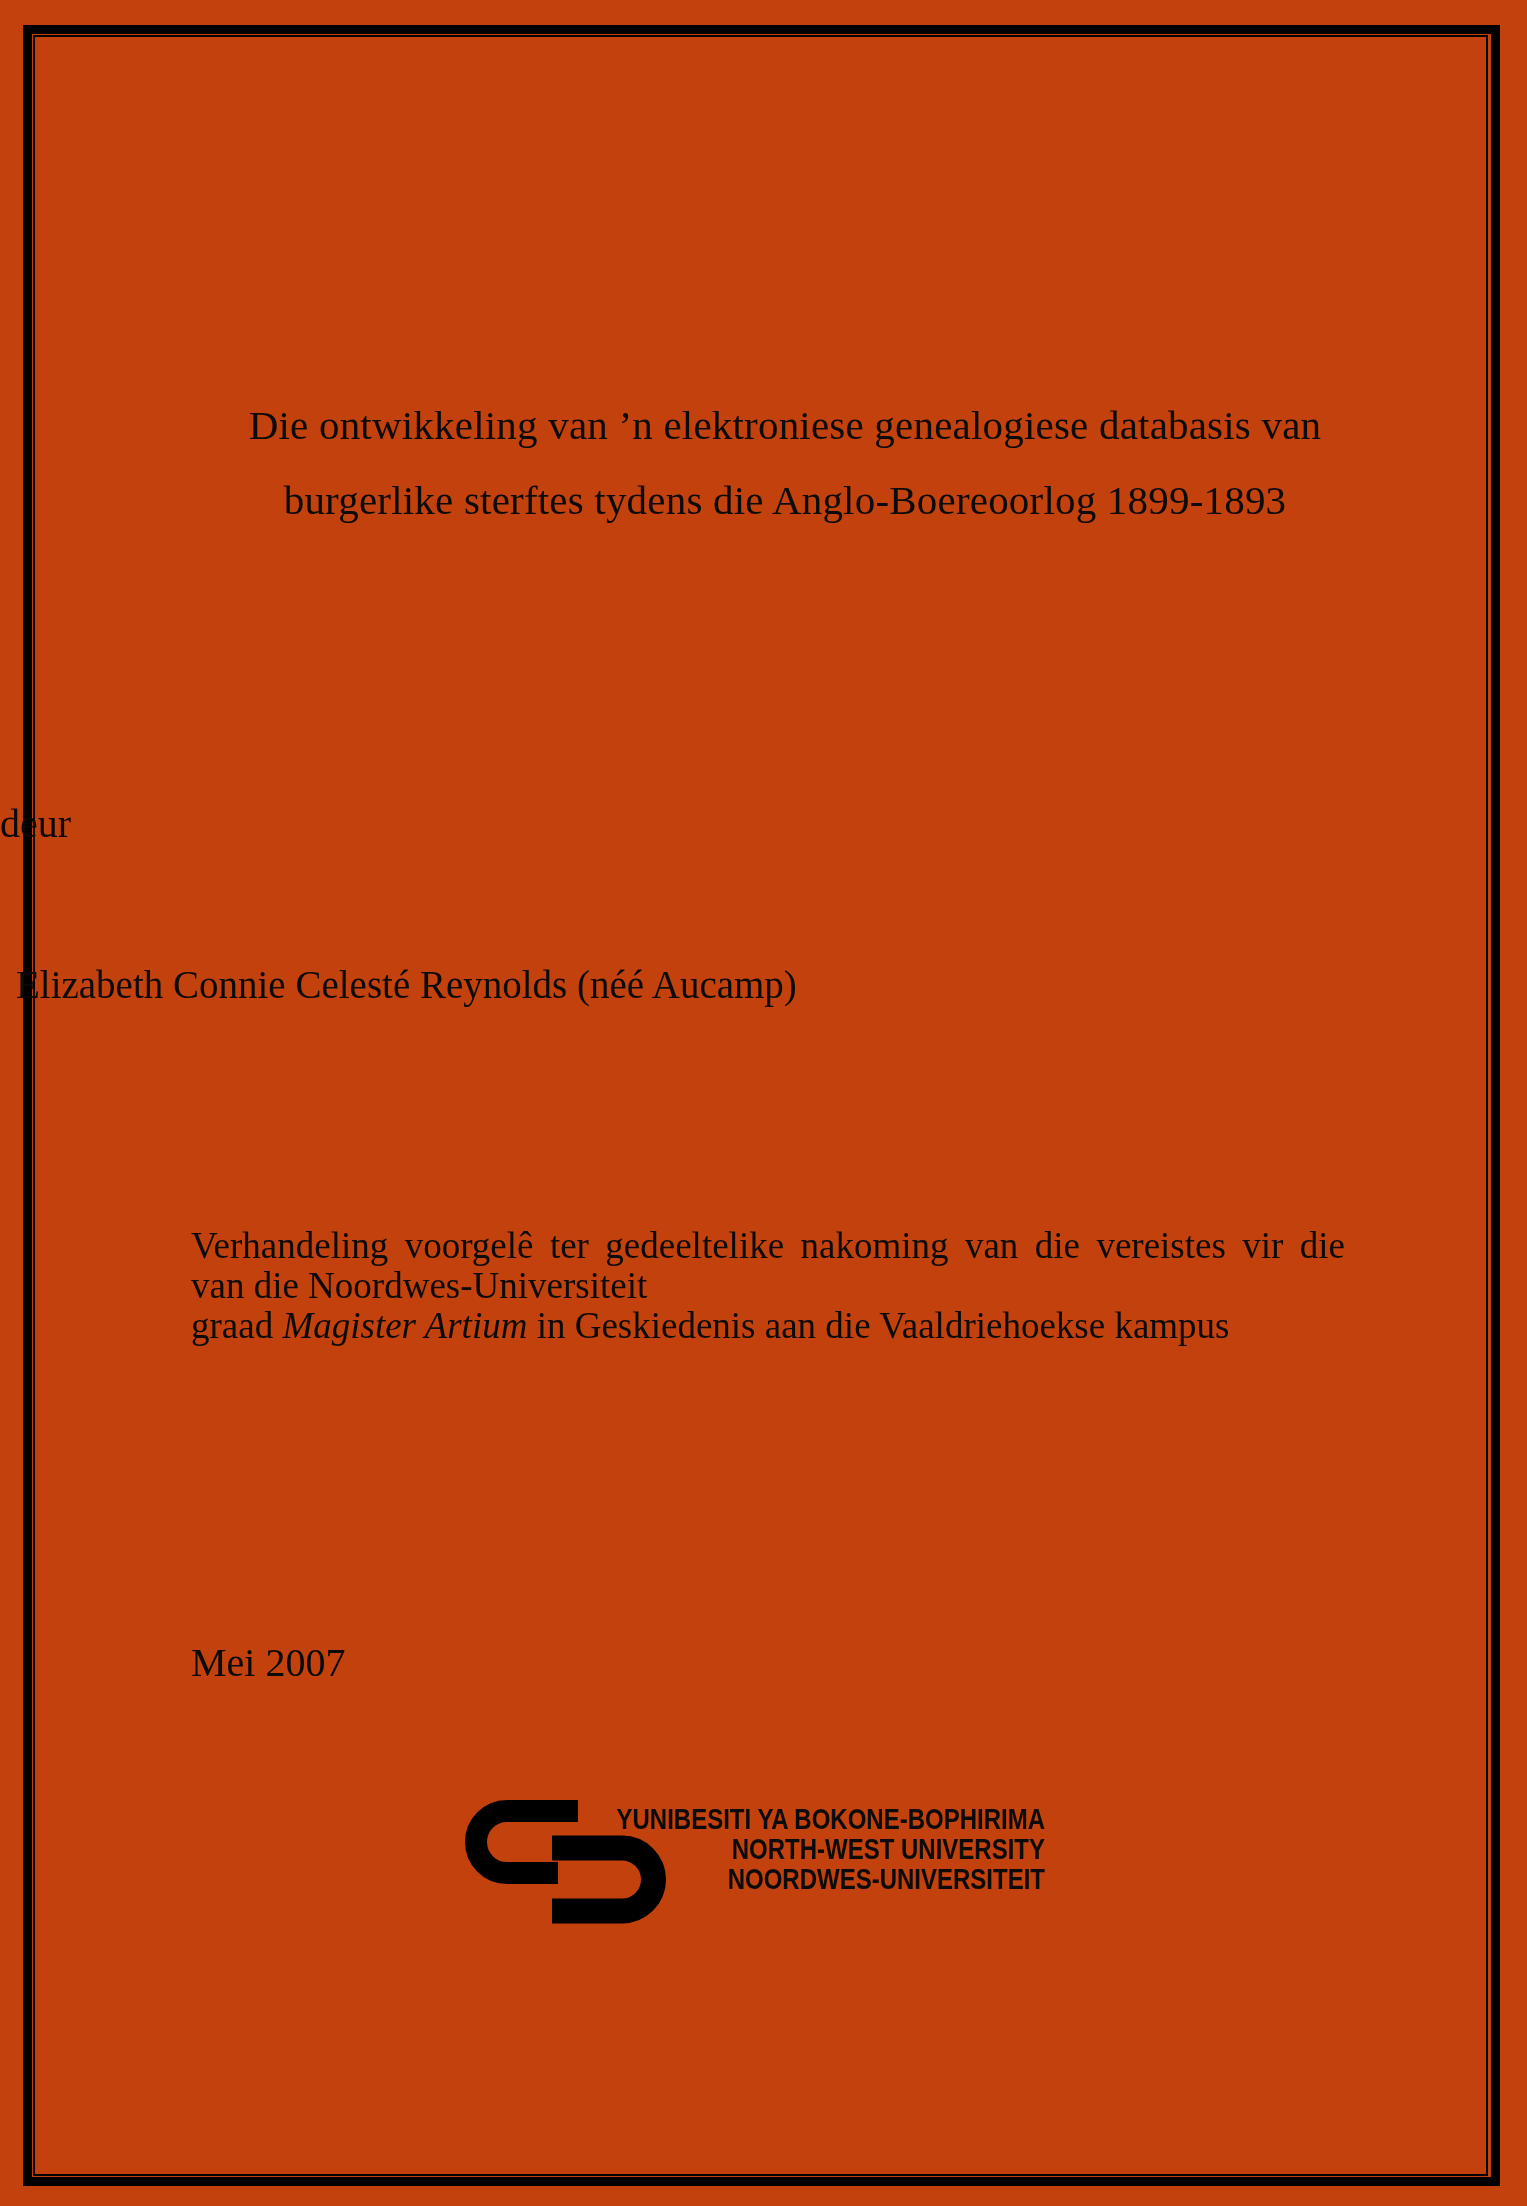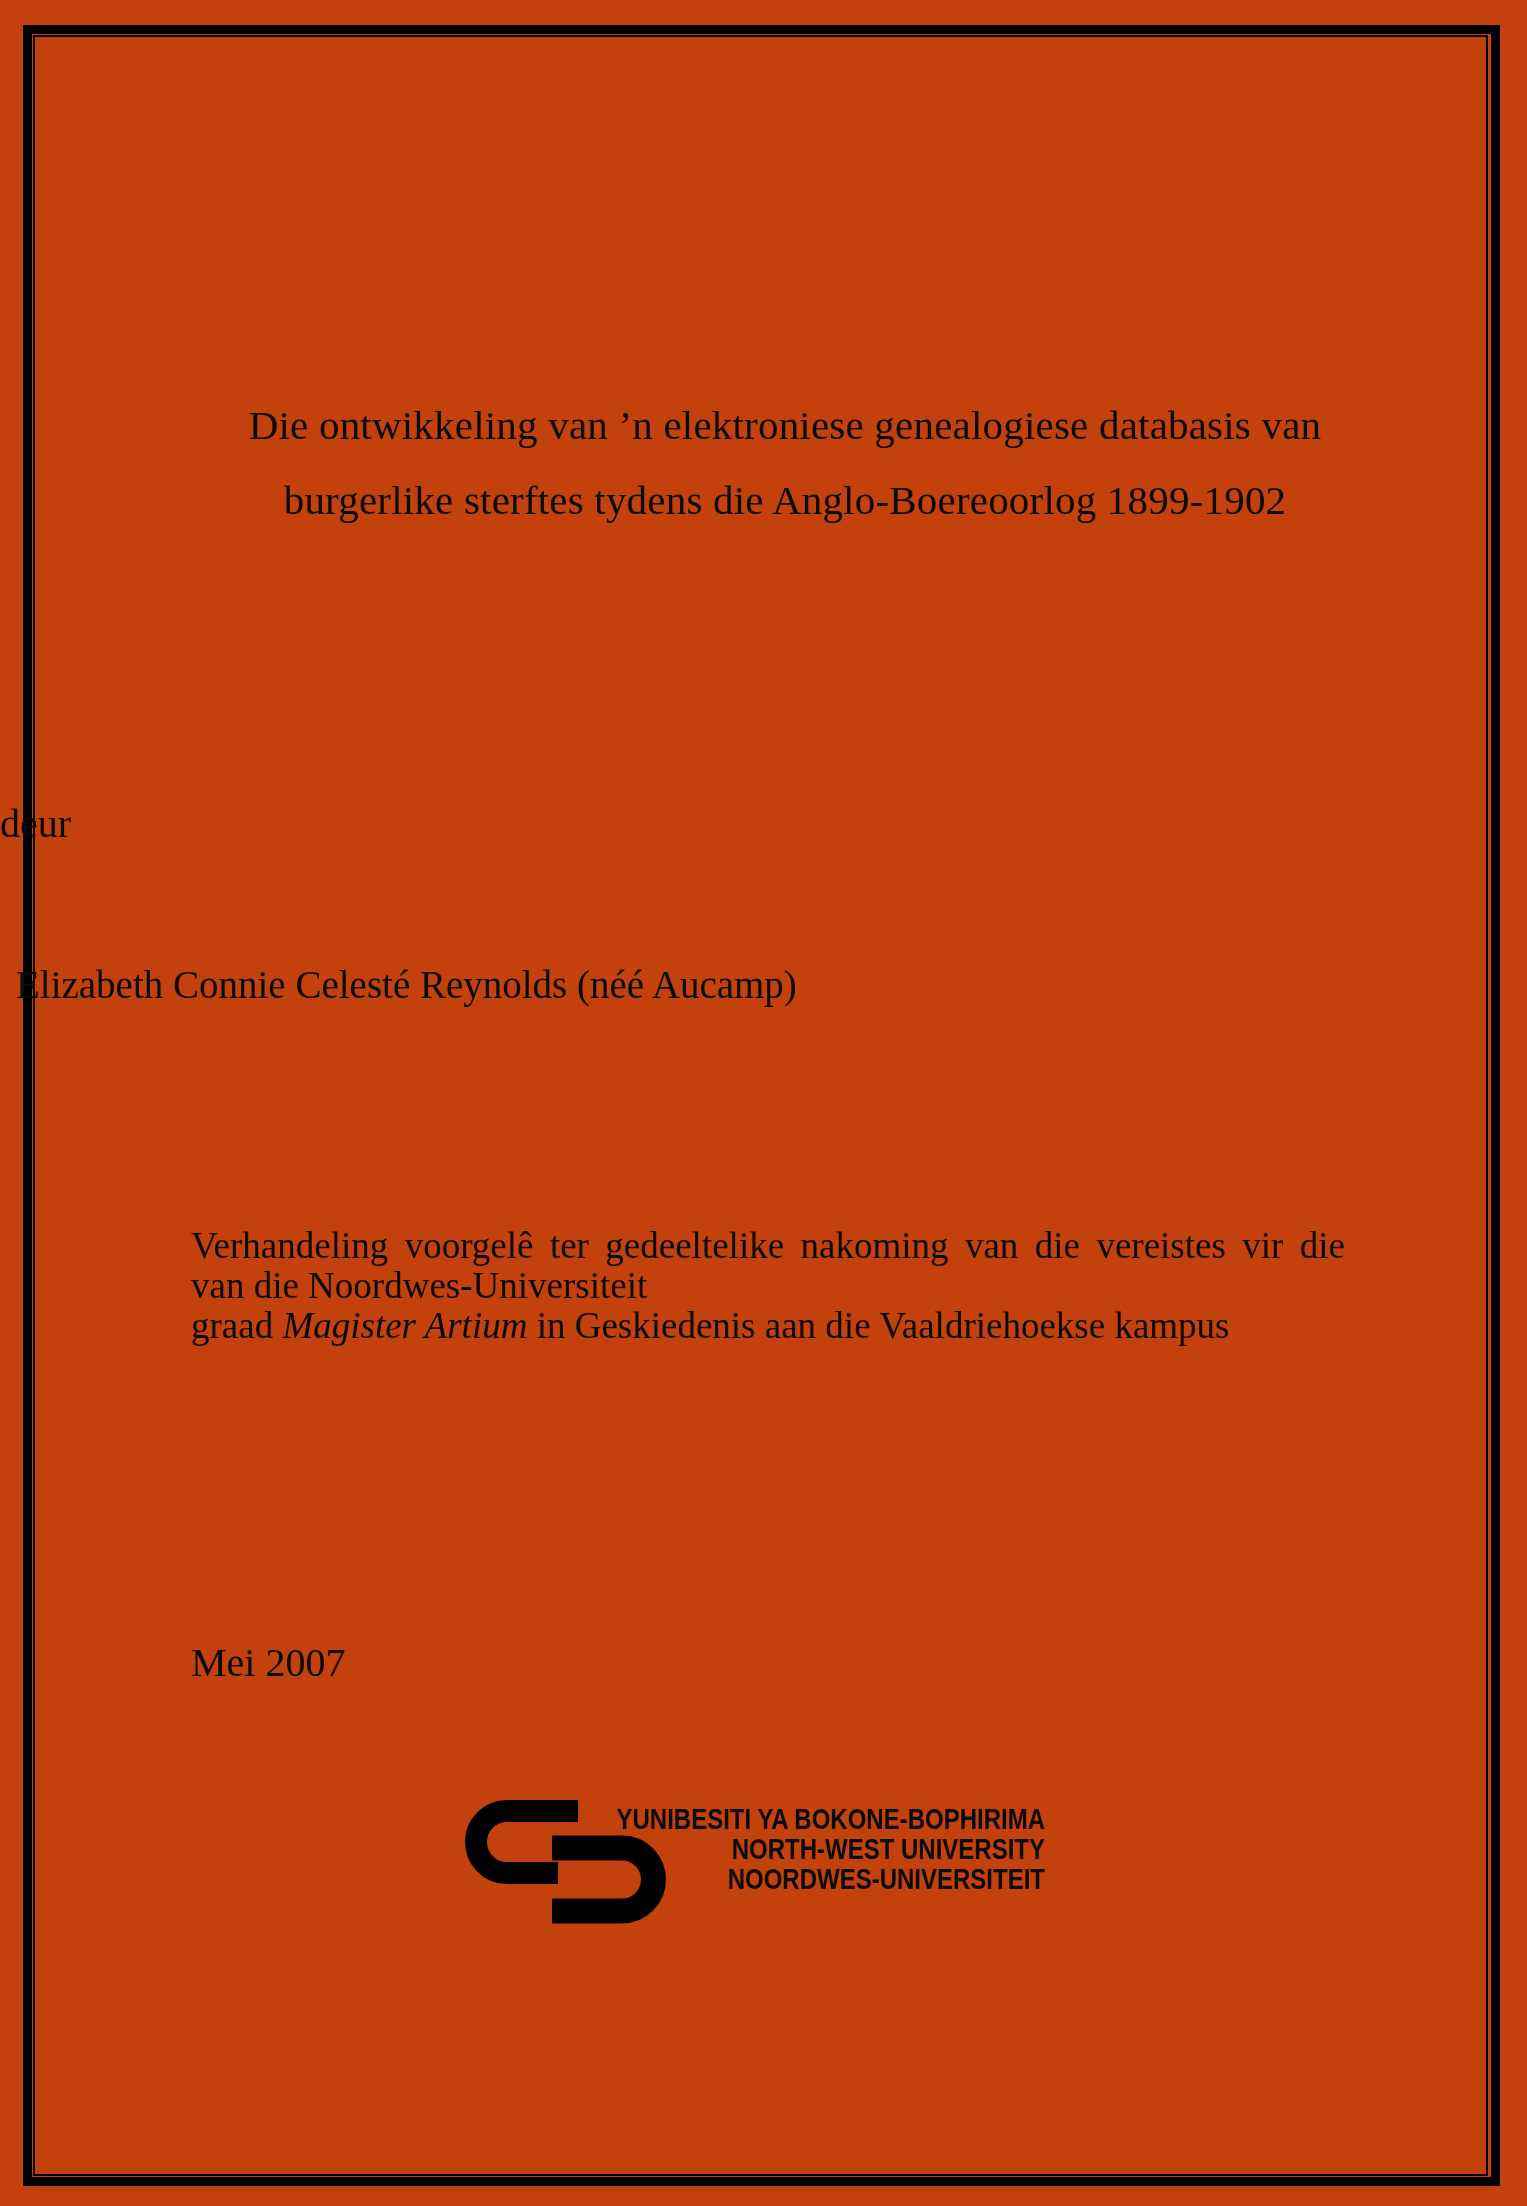--- a/index.html
+++ b/index.html
@@ -107,21 +107,21 @@
 </head>
 <body>
 
 <div class="sheet">
 
   <div class="frame-outer"></div>
   <div class="frame-inner"></div>
 
   <div class="title-block">
     <div>Die ontwikkeling van ’n elektroniese genealogiese databasis van</div>
-    <div>burgerlike sterftes tydens die Anglo-Boereoorlog 1899-1902</div>
+    <div>burgerlike sterftes tydens die Anglo-Boereoorlog 1899-1893</div>
   </div>
 
   <div class="byline">deur</div>
 
   <div class="author">Elizabeth Connie Celesté Reynolds (néé Aucamp)</div>
 
   <div class="statement">
     <div class="line-just">Verhandeling voorgelê ter gedeeltelike nakoming van die vereistes vir die</div>
     <div>van die Noordwes-Universiteit</div>
     <div><span>graad </span><i>Magister Artium</i><span> in Geskiedenis aan die Vaaldriehoekse kampus</span></div>

